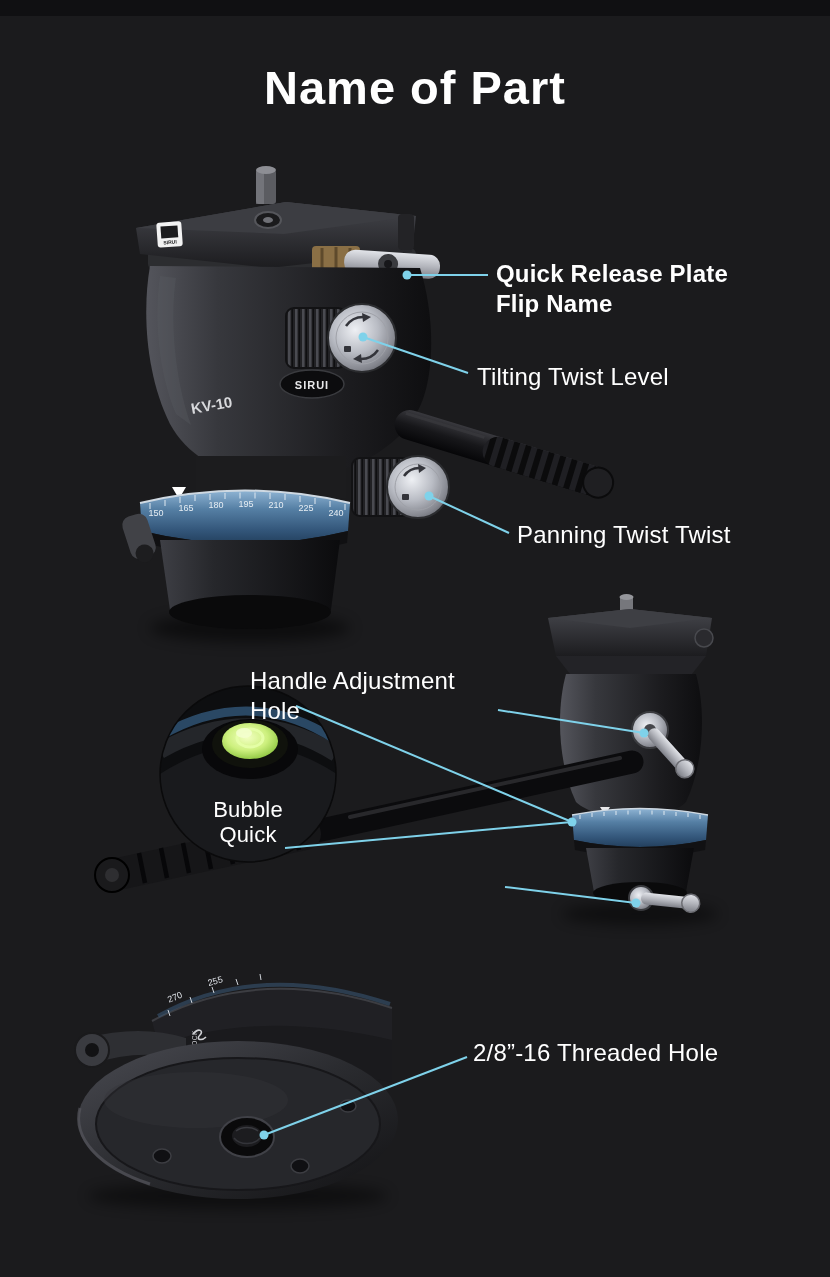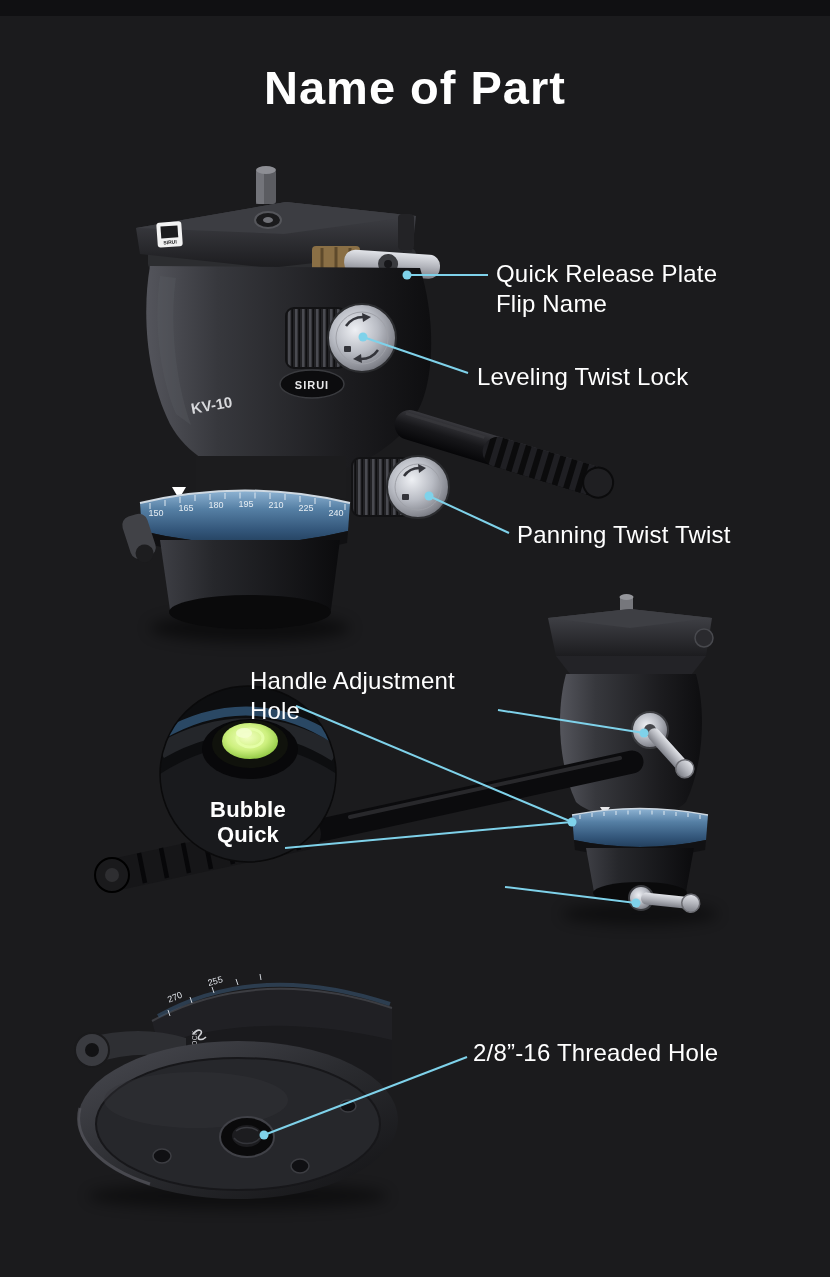--- a/index.html
+++ b/index.html
@@ -5,21 +5,21 @@
   html,body{margin:0;padding:0;background:#101012;}
   .page{position:relative;width:830px;height:1266px;margin:16px auto;background:#1b1b1d;overflow:hidden;
         font-family:"Liberation Sans","DejaVu Sans",sans-serif;color:#ffffff;}
   .art{position:absolute;left:0;top:0;}
   .art text{font-family:"Liberation Sans","DejaVu Sans",sans-serif;}
   .title{position:absolute;left:0;top:44px;width:100%;text-align:center;
          font-size:47px;font-weight:700;letter-spacing:1px;margin:0;}
   .callout{position:absolute;font-size:24px;line-height:30px;font-weight:400;letter-spacing:0.2px;}
   .c-right{}
   .c-center{text-align:center;}
-  .bubble-label{font-size:22px;line-height:25px;font-weight:700;}
+  .bubble-label{font-size:22px;line-height:25px;font-weight:400;}
   .l{white-space:nowrap;}
 </style>
 </head>
 <body>
 
 <div class="page">
 
   <h1 class="title">Name of Part</h1>
 
   <svg class="art" width="830" height="1277" viewBox="0 0 830 1277">
@@ -365,27 +365,27 @@
       <circle cx="407" cy="259" r="4.5"></circle>
       <circle cx="363" cy="321" r="4.5"></circle>
       <circle cx="429" cy="480" r="4.5"></circle>
       <circle cx="644" cy="717" r="4.5"></circle>
       <circle cx="572" cy="806" r="4.5"></circle>
       <circle cx="636" cy="887" r="4.5"></circle>
       <circle cx="264" cy="1119" r="4.5"></circle>
     </g>
   </svg>
 
-  <div class="callout" style="left:496px; top:243px;">
+  <div class="callout" style="left:496px; top:243px;font-weight:bold;">
     <div class="l">Quick Release Plate</div>
     <div class="l">Flip Name</div>
   </div>
 
   <div class="callout" style="left:477px; top:346px;">
-    <div class="l">Leveling Twist Lock</div>
+    <div class="l">Tilting Twist Level</div>
   </div>
 
   <div class="callout" style="left:517px; top:504px;">
     <div class="l">Panning Twist Twist</div>
   </div>
 
   <div class="callout c-right" style="left:250px; top:650px; width:242px;">
     <div class="l">Handle Adjustment</div>
     <div class="l">Hole</div>
   </div>

